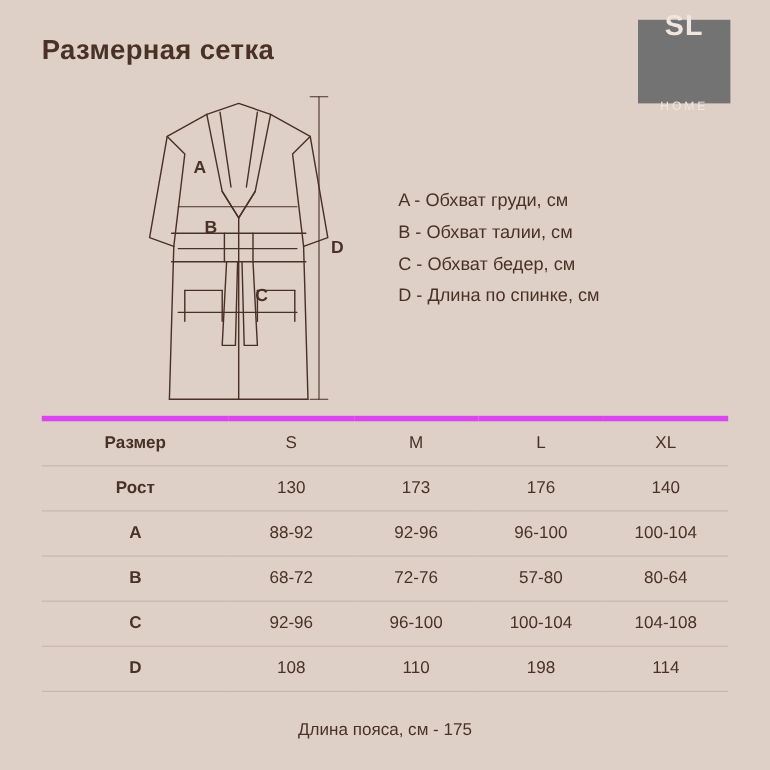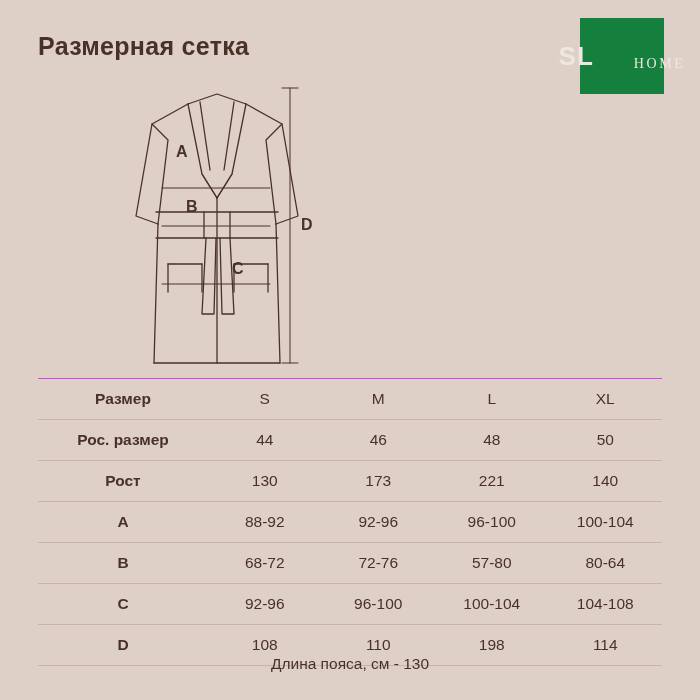--- a/index.html
+++ b/index.html
@@ -31,39 +31,38 @@
     font-weight: bold;
     letter-spacing: 0.3px;
     color: #4a3127;
   }
   .logo {
     position: absolute;
     right: 36px;
     top: 18px;
     width: 84px;
     height: 76px;
-    background: #15803d;
+    background: #737373;
     display: flex;
-    flex-direction: row;
+    flex-direction: column;
     align-items: center;
     justify-content: center;
     color: #f0e6e0;
     gap: 40px;
   }
   .logo-main {
     font-size: 26px;
     font-weight: bold;
     letter-spacing: 1px;
     line-height: 1;
   }
   .logo-sub {
-    font-size: 14px;
+    font-size: 11px;
     letter-spacing: 2.6px;
     margin-top: 15px;
-    font-family: Liberation Serif, serif;
   }
 
   
   .illustration {
     position: absolute;
     left: 110px;
     top: 78px;
     width: 215px;
     height: 300px;
   }
@@ -91,21 +90,21 @@
     table-layout: fixed;
   }
   td {
     text-align: center;
     font-size: 15.5px;
     color: #4a3127;
     height: 38px;
     vertical-align: middle;
     border-bottom: 1px solid #c6b4a8;
   }
-  tr:first-child td { border-top: 1px solid #d946ef; }
+  tr:first-child td { border-top: 5px solid #d946ef; }
   td.rowhead {
     font-weight: bold;
     width: 168px;
   }
   tr.head td { font-weight: bold; }
   tr.head td.col { font-weight: normal; }
   tr.letter td.rowhead { font-weight: bold; }
 
   .footnote {
     position: absolute;
@@ -180,45 +179,44 @@
       </g>
       <g fill="#4a3127" font-family="Liberation Sans, sans-serif" font-size="16" font-weight="bold">
         <text x="66" y="79">A</text>
         <text x="76" y="134">B</text>
         <text x="122" y="196">C</text>
         <text x="191" y="152">D</text>
       </g>
     </svg>
   </div>
 
+  <div class="legend">
+    <div>A - Обхват груди, см</div>
+    <div>B - Обхват талии, см</div>
+    <div>C - Обхват бедер, см</div>
+    <div>D - Длина по спинке, см</div>
+  </div>
 
   <div class="table-wrap">
     <table>
       <tbody>
         <tr class="head">
           <td class="rowhead">Размер</td>
           <td class="col">S</td>
           <td class="col">M</td>
           <td class="col">L</td>
           <td class="col">XL</td>
         </tr>
 
-        <tr>
-          <td class="rowhead">Рос. размер</td>
-          <td>44</td>
-          <td>46</td>
-          <td>48</td>
-          <td>50</td>
-        </tr>
 
         <tr>
           <td class="rowhead">Рост</td>
           <td>130</td>
           <td>173</td>
-          <td>221</td>
+          <td>176</td>
           <td>140</td>
         </tr>
 
         <tr class="letter">
           <td class="rowhead">A</td>
           <td>88-92</td>
           <td>92-96</td>
           <td>96-100</td>
           <td>100-104</td>
         </tr>
@@ -243,15 +241,15 @@
           <td class="rowhead">D</td>
           <td>108</td>
           <td>110</td>
           <td>198</td>
           <td>114</td>
         </tr>
       </tbody>
     </table>
   </div>
 
-  <div class="footnote">Длина пояса, см - 130</div>
+  <div class="footnote">Длина пояса, см - 175</div>
 
 </div>
 
 </body></html>

